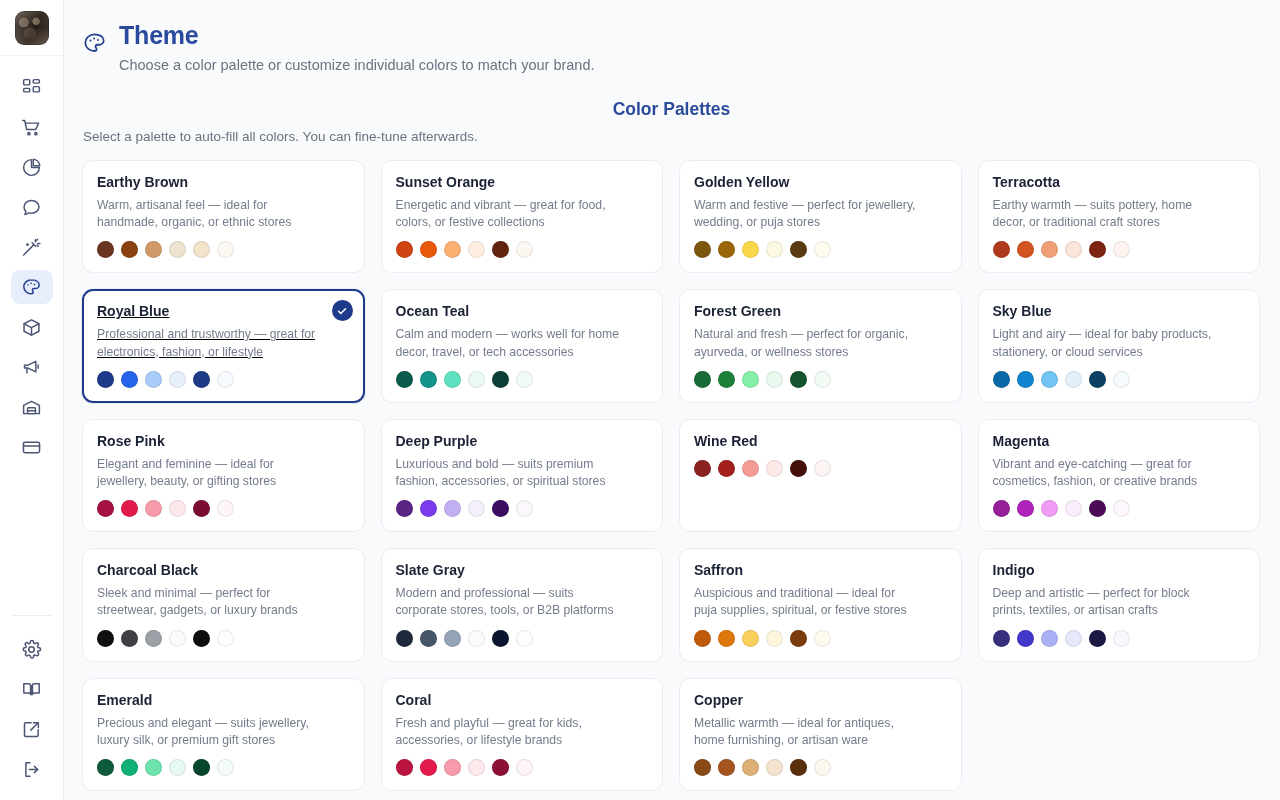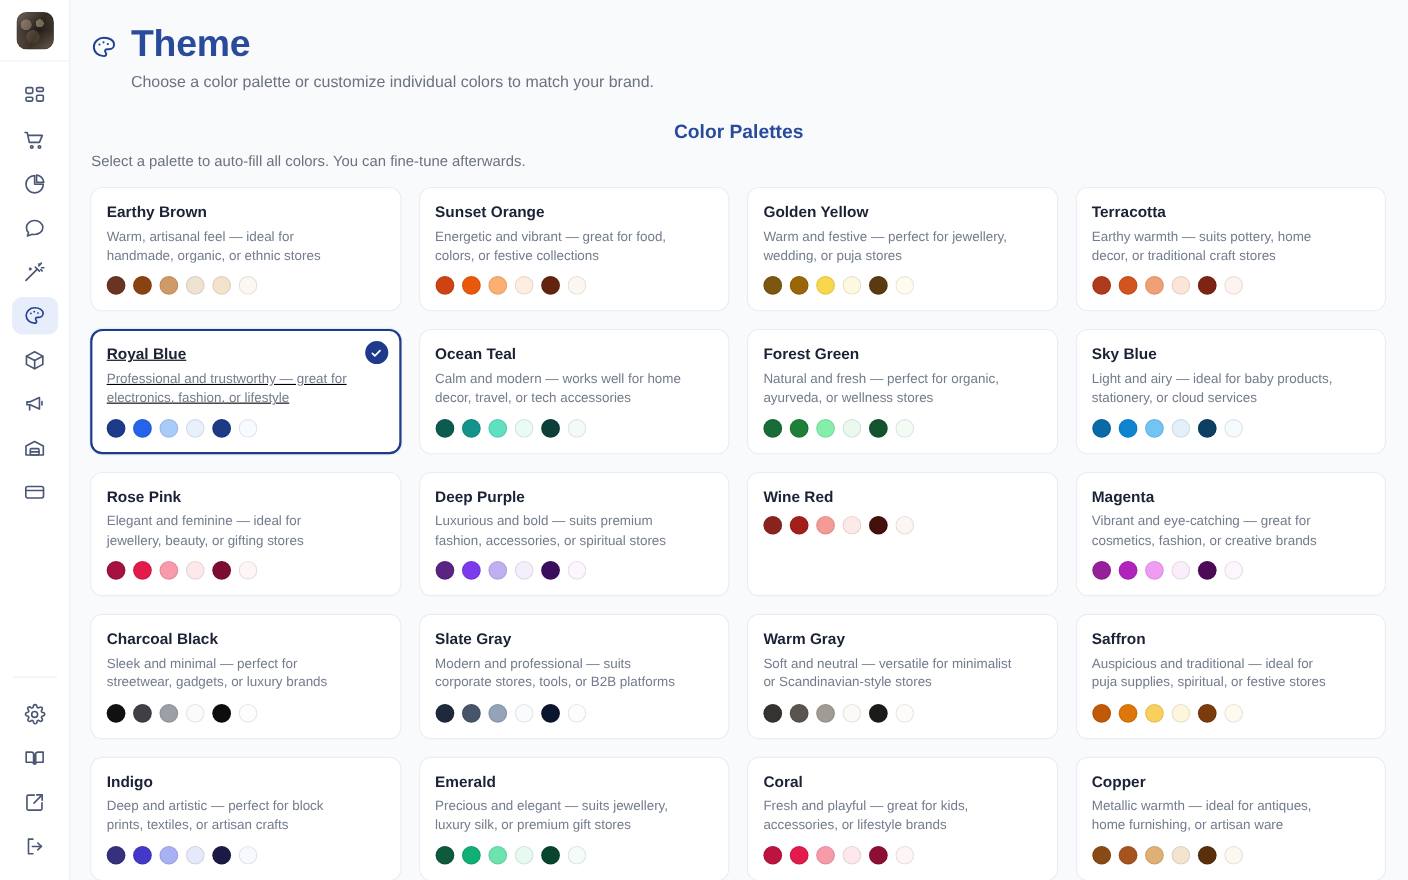--- a/index.html
+++ b/index.html
@@ -47,21 +47,21 @@
   .nav-item.active { background: #e8edfb; color: #23408e; }
   .nav-item svg { width: 21px; height: 21px; display: block; }
 
   
   .main { flex: 1 1 auto; height: 800px; overflow: hidden; padding: 22px 20px 0 18px; }
 
   .page-head { display: flex; align-items: flex-start; gap: 12px; }
   .page-head-icon { margin-top: 9px; color: #23408e; flex: 0 0 auto; }
   .page-head-icon svg { width: 25px; height: 25px; display: block; }
   .page-title {
-    font-size: 34px; font-weight: 700; color: #2a4a9c; letter-spacing: -0.2px;
+    font-size: 25px; font-weight: 700; color: #2a4a9c; letter-spacing: -0.2px;
     line-height: 1.08;
   }
   .page-sub { font-size: 14.5px; color: #6b7280; margin-top: 8px; }
 
   .section-title {
     font-size: 17.5px; font-weight: 700; color: #2a4a9c;
     margin: 26px 0 0 1px;
     text-align: center;
   }
   .section-sub { font-size: 13.5px; color: #6b7280; margin: 9px 0 0 1px; }
@@ -434,32 +434,20 @@
           <div class="swatches">
             <span class="swatch" title="#1e293b" style="background: rgb(30, 41, 59);"></span>
             <span class="swatch" title="#475569" style="background: rgb(71, 85, 105);"></span>
             <span class="swatch" title="#94a3b8" style="background: rgb(148, 163, 184);"></span>
             <span class="swatch" title="#fafbfc" style="background: rgb(250, 251, 252);"></span>
             <span class="swatch" title="#0b1530" style="background: rgb(11, 21, 48);"></span>
             <span class="swatch" title="#fcfdfd" style="background: rgb(252, 253, 253);"></span>
           </div>
         </div>
         <div class="palette-card">
-          <div class="pal-name">Warm Gray</div>
-          <div class="pal-desc">Soft and neutral — versatile for minimalist or Scandinavian-style stores</div>
-          <div class="swatches">
-            <span class="swatch" title="#353330" style="background: rgb(53, 51, 48);"></span>
-            <span class="swatch" title="#58554f" style="background: rgb(88, 85, 79);"></span>
-            <span class="swatch" title="#a09c95" style="background: rgb(160, 156, 149);"></span>
-            <span class="swatch" title="#fbfaf7" style="background: rgb(251, 250, 247);"></span>
-            <span class="swatch" title="#1c1b19" style="background: rgb(28, 27, 25);"></span>
-            <span class="swatch" title="#fdfcf9" style="background: rgb(253, 252, 249);"></span>
-          </div>
-        </div>
-        <div class="palette-card">
           <div class="pal-name">Saffron</div>
           <div class="pal-desc">Auspicious and traditional — ideal for puja supplies, spiritual, or festive stores</div>
           <div class="swatches">
             <span class="swatch" title="#c05a09" style="background: rgb(192, 90, 9);"></span>
             <span class="swatch" title="#dd7709" style="background: rgb(221, 119, 9);"></span>
             <span class="swatch" title="#fad05c" style="background: rgb(250, 208, 92);"></span>
             <span class="swatch" title="#fdf6dd" style="background: rgb(253, 246, 221);"></span>
             <span class="swatch" title="#7b3b0c" style="background: rgb(123, 59, 12);"></span>
             <span class="swatch" title="#fefaee" style="background: rgb(254, 250, 238);"></span>
           </div>

